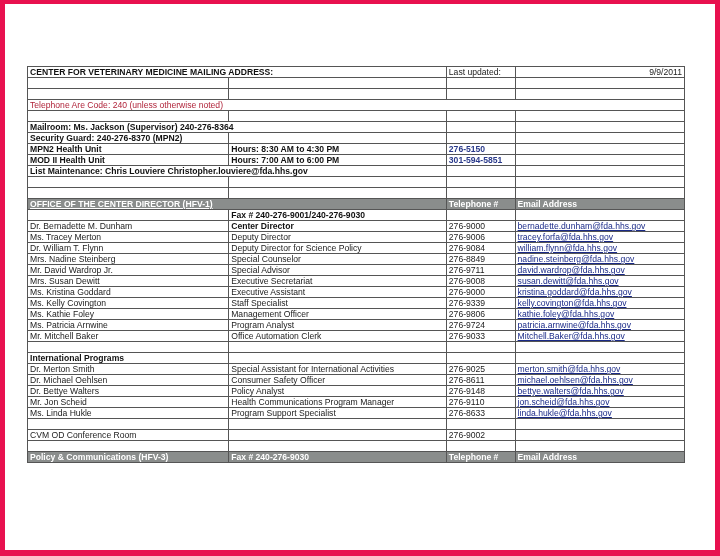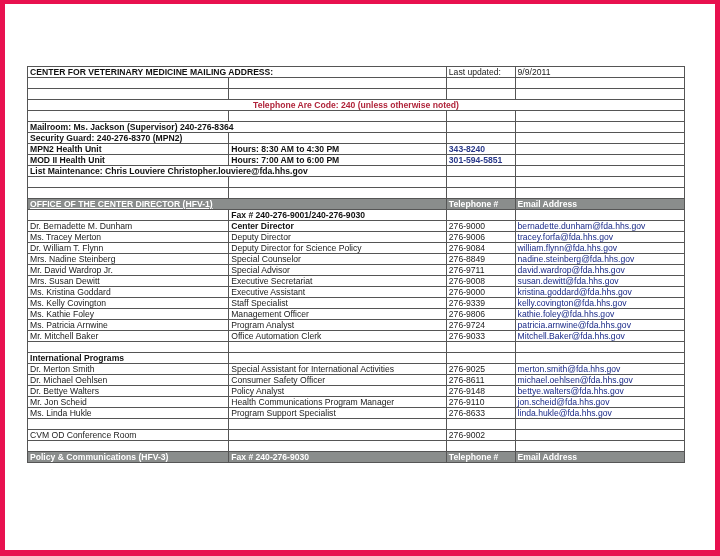--- a/index.html
+++ b/index.html
@@ -29,31 +29,31 @@
       border: 1px solid #555;
       height: 10px;
       line-height: 10px;
       padding: 0 2px;
       white-space: nowrap;
       overflow: hidden;
     }
     .sheet td.nb-right { border-right: none; margin-left: 8px; }
     .sheet td.nb-left { border-left: none; }
     .b { font-weight: bold; color: #111; }
-    .red { color: #b0243a; font-weight: bold; text-align: center; }
+    .red { color: #b0243a; font-weight: normal; }
     .blue { color: #2a3a8a; font-weight: bold; }
-    .right { text-align: left; }
+    .right { text-align: right; }
     .hdr td {
       background: #8a8d8c;
       color: #ffffff;
       font-weight: bold;
       border-color: #555;
     }
     .hdr td .ul { text-decoration: underline; }
-    .email { color: #1a2a88; }
+    .email { color: #1a2a88; text-decoration: underline; }
     .col1 { width: 196px; }
     .col2 { width: 212px; }
     .col3 { width: 67px; }
     .col4 { width: 165px; }
   </style>
 </head>
 <body>
 
 <div class="page">
 <table class="sheet">
@@ -97,21 +97,21 @@
     </tr>
     <tr>
       <td class="b">Security Guard:  240-276-8370 (MPN2)</td>
           <td></td>
           <td></td>
           <td></td>
     </tr>
     <tr>
       <td class="b">MPN2 Health Unit</td>
       <td class="b">Hours: 8:30 AM to 4:30 PM</td>
-      <td class="blue">343-8240</td>
+      <td class="blue">276-5150</td>
       <td></td>
     </tr>
     <tr>
       <td class="b">MOD II Health Unit</td>
       <td class="b">Hours: 7:00 AM to 6:00 PM</td>
       <td class="blue">301-594-5851</td>
       <td></td>
     </tr>
     <tr>
       <td colspan="2" class="b">List Maintenance:  Chris Louviere   Christopher.louviere@fda.hhs.gov</td>

